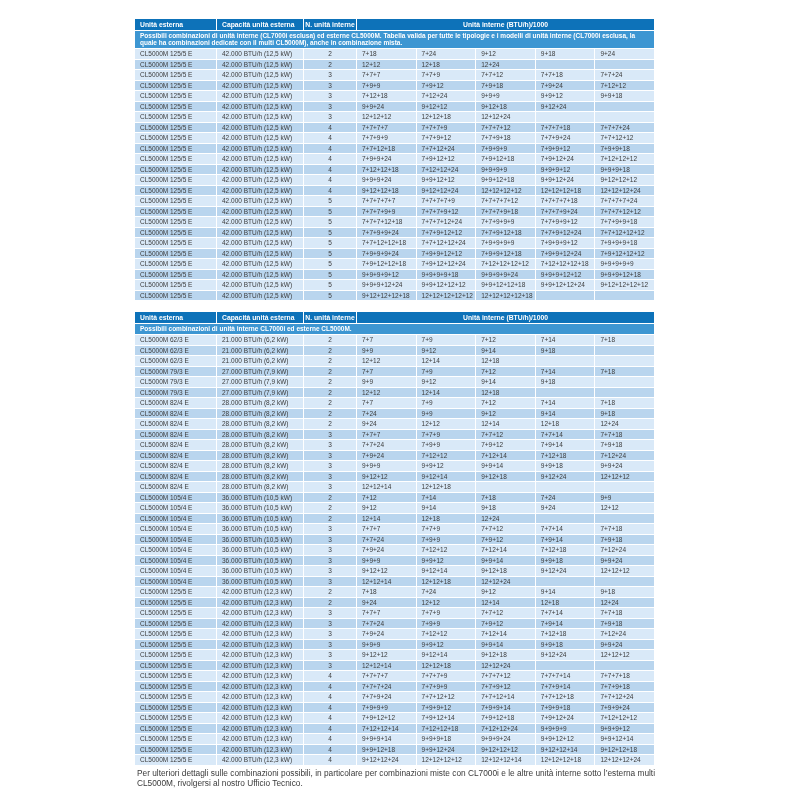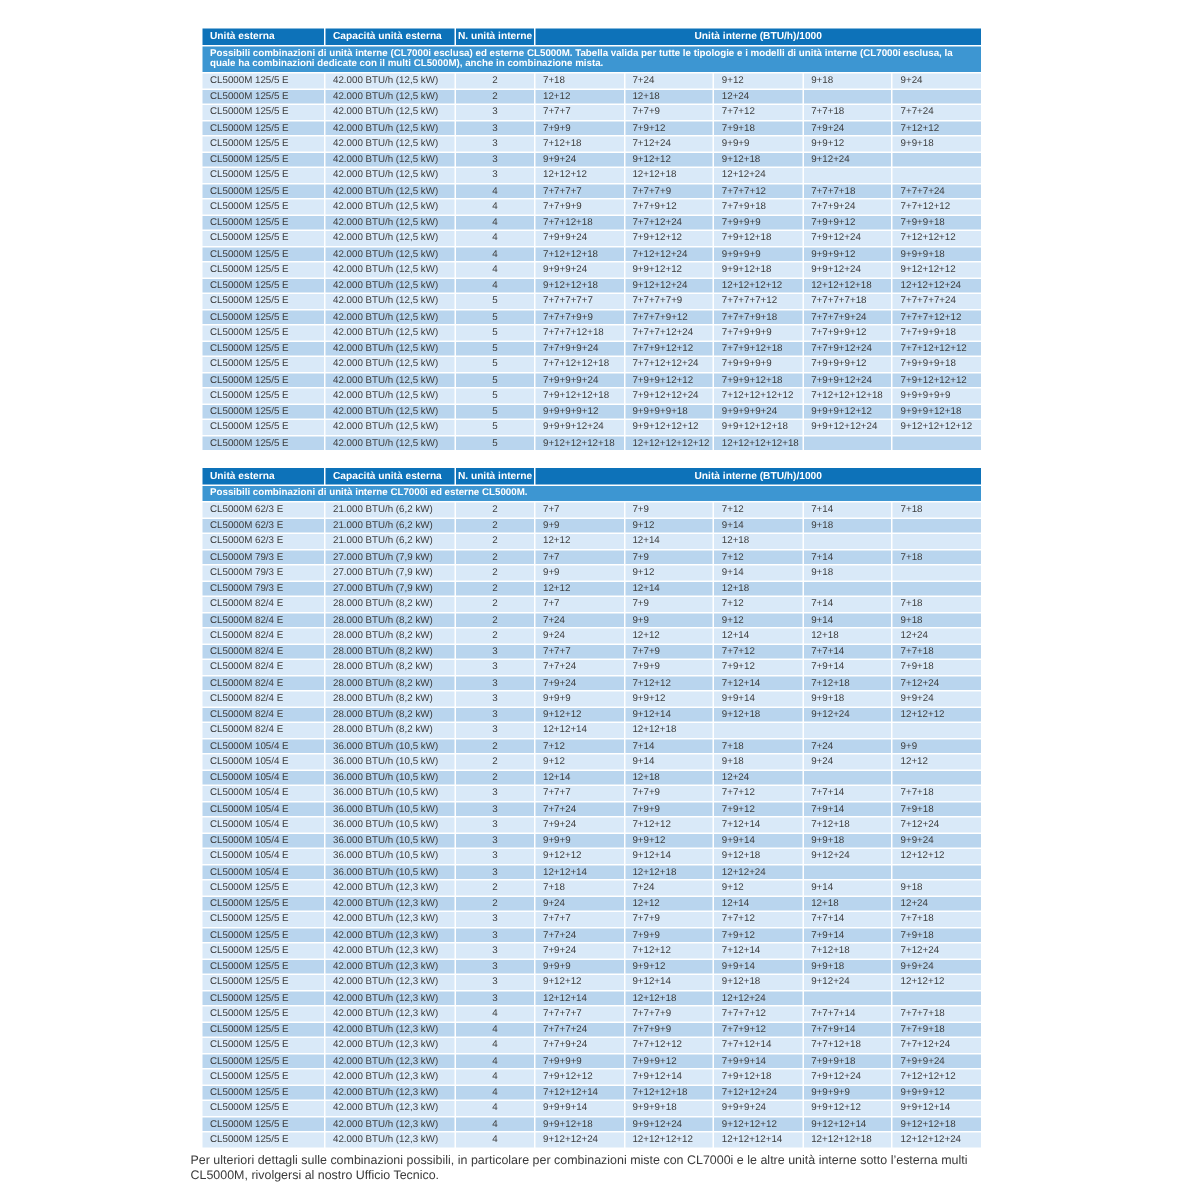--- a/index.html
+++ b/index.html
@@ -43,21 +43,21 @@
     font-size:6.5px;
     color:var(--cell-text);
     padding-left:5px;
     overflow:hidden;white-space:nowrap;
   }
   .td2{text-align:center;padding-left:0;}
   .tr.light .td{background:var(--row-light);}
   .tr.dark  .td{background:var(--row-dark);}
 
   .footer{
-    position:absolute;left:127px;top:769px;width:518px;
+    position:absolute;left:137px;top:769px;width:518px;
     font-size:8.3px;line-height:9.8px;color:#3a3a3a;
     text-align:justify;margin:0;
   }
 </style>
 </head>
 <body>
 
 <section class="combo-table t1">
   <div class="thead">
     <div class="th">Unità esterna</div>

